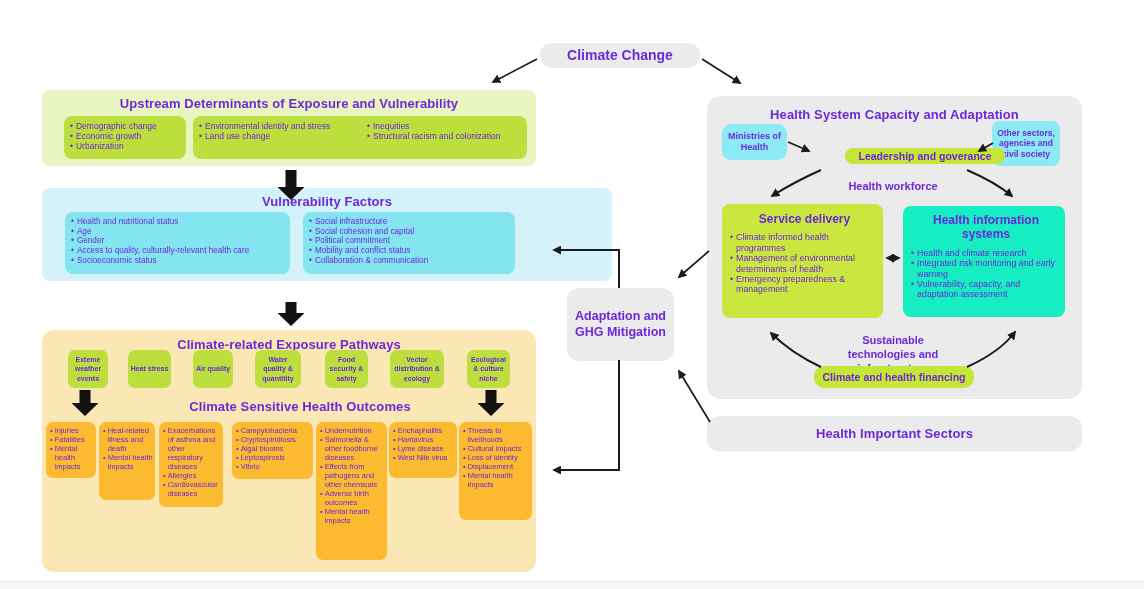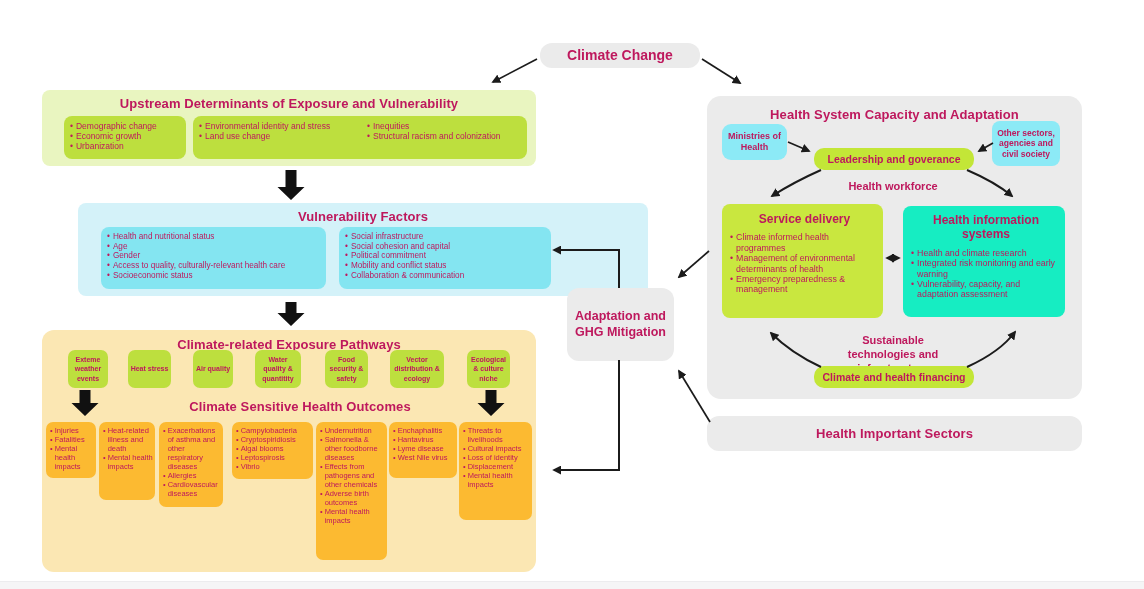--- a/index.html
+++ b/index.html
@@ -1,27 +1,27 @@
 <!DOCTYPE html>
 <html><head>
 <meta charset="utf-8">
 <style>
   html,body { margin:0; padding:0; background:#fff; }
   #canvas {
     position:relative; width:1144px; height:589px; overflow:hidden;
-    font-family:"Liberation Sans", sans-serif; color:#be185d; background:#ffffff;
+    font-family:"Liberation Sans", sans-serif; color:#6d28d9; background:#ffffff;
   }
   .abs { position:absolute; box-sizing:border-box; }
   .rbox { border-radius:8px; }
   .sect-title { font-weight:700; font-size:13px; text-align:center; letter-spacing:.1px; }
   .bi { display:flex; gap:3px; line-height:1.18; }
   .bb { flex:0 0 auto; }
   
   .panel-upstream { left:42px; top:90px; width:494px; height:76px; background:#e9f5c0; z-index:2; }
-  .panel-vuln     { left:42px; top:203px; width:570px; height:93px; background:#d4f2f9; z-index:2;margin-left:36px; }
+  .panel-vuln     { left:42px; top:188px; width:570px; height:93px; background:#d4f2f9; z-index:2; }
   .panel-path     { left:42px; top:330px; width:494px; height:242px; background:#fbe7b3; border-radius:12px; z-index:2; }
   .inner-green { background:#bddf3e; border-radius:8px; font-size:8.5px; padding:5px 4px 4px 6px; }
   .inner-blue  { background:#84e5f1; border-radius:8px; font-size:8.2px; padding:5px 3px 4px 6px; }
   .cols2 { display:flex; }
   .pathbox { background:#bddf3e; border-radius:7px; font-size:7px; font-weight:700; text-align:center;
              display:flex; align-items:center; justify-content:center; line-height:1.3; padding:2px; z-index:3; }
   .outbox { background:#fcba31; border-radius:7px; font-size:7.5px; padding:4px 2px 4px 4px; z-index:3; }
   .outbox .bi { gap:2px; line-height:1.2; }
   
   .pill-gray { background:#ebebeb; border-radius:12px; font-weight:700; text-align:center; z-index:2; }
@@ -282,21 +282,21 @@
 
   <div class="abs adapt">
     <span style="width:96px;">Adaptation and GHG Mitigation</span>
   </div>
 
   <div class="abs panel-hs">
     <div class="sect-title" style="margin-top:11px;">Health System Capacity and Adaptation</div>
   </div>
   <div class="abs cyanbox" style="left:722px;top:124px;width:65px;height:36px;font-size:9px;border-radius:9px;">Ministries of Health</div>
   <div class="abs cyanbox" style="left:992px;top:121px;width:68px;height:45px;font-size:8.5px;padding:2px;">Other sectors, agencies and civil society</div>
-  <div class="abs greenpill" style="left:814px;top:148px;width:160px;height:22px;">Leadership and goverance</div>
+  <div class="abs greenpill" style="left:845px;top:148px;width:160px;height:16px;">Leadership and goverance</div>
   <div class="abs lbl" style="left:833px;top:180px;width:120px;">Health workforce</div>
 
   <div class="abs svc">
     <div class="node-title">Service delivery</div>
     <div class="node-body">
         <div class="bi">
           <span class="bb">•</span>
           <span class="bt">Climate informed health programmes</span>
         </div>
         <div class="bi">

